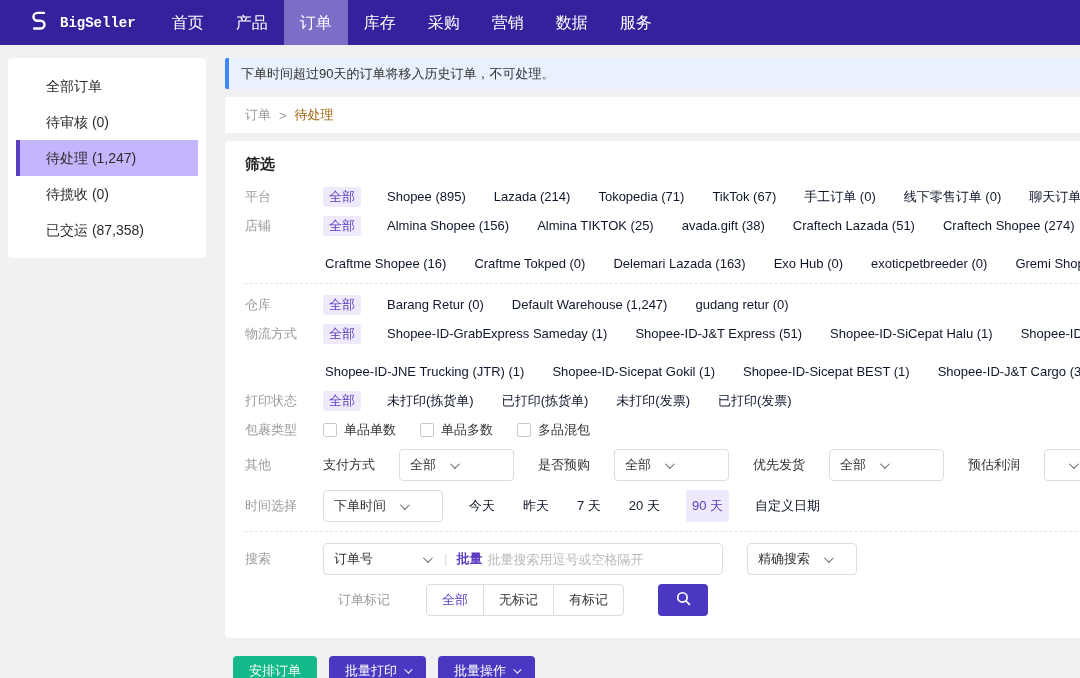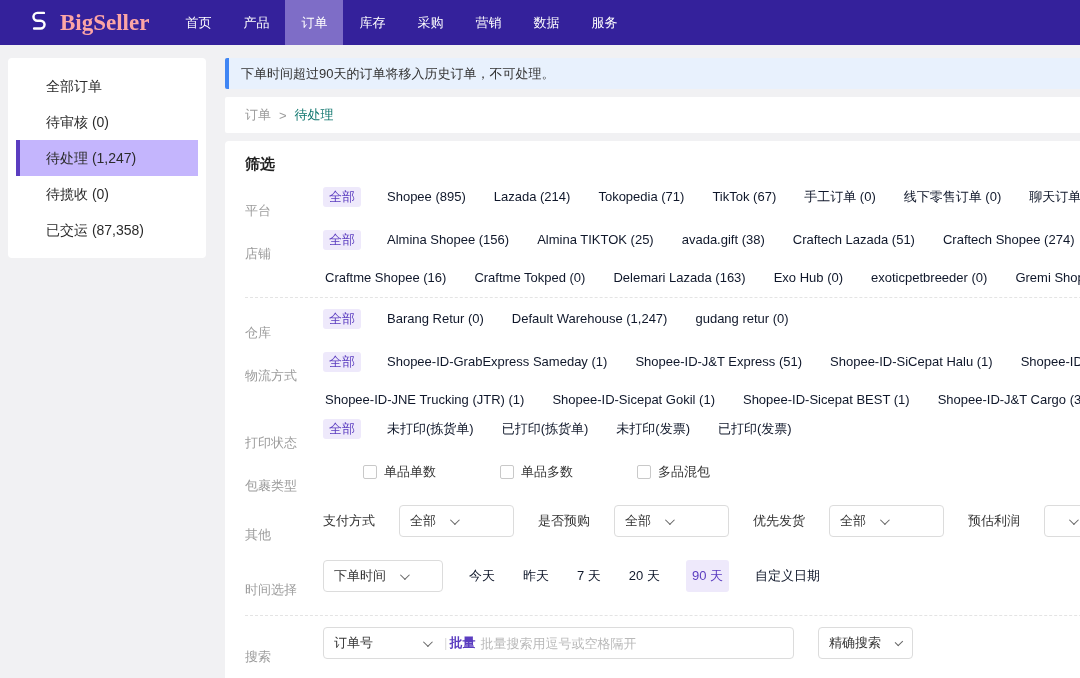--- a/index.html
+++ b/index.html
@@ -3,68 +3,68 @@
 <meta charset="utf-8">
 <style>
   * { margin:0; padding:0; box-sizing:border-box; }
   html,body { width:1080px; height:678px; }
   body { font-family:"Liberation Sans","DejaVu Sans",sans-serif; }
   .viewport { position:relative; width:1080px; height:678px; overflow:hidden; background:#f1f1f3; }
 
   
   .navbar { height:45px; background:#34219b; display:flex; align-items:center; padding-left:26px; }
   .brand { display:flex; align-items:center; gap:8px; margin-right:20px; }
-  .brand-name { color:#fca5a5; font-size:23px; font-weight:bold; font-family:Liberation Serif, serif; }
+  .brand-name { color:#ffffff; font-size:14px; font-weight:bold; font-family:Liberation Mono, monospace; }
   .nav-menu { display:flex; height:45px; }
-  .nav-item { color:#fff; font-size:13px; line-height:45px; padding:0 16px; cursor:pointer; }
+  .nav-item { color:#fff; font-size:16px; line-height:45px; padding:0 16px; cursor:pointer; }
   .nav-item.active { background:#7e6dc7; }
 
   
   .content { display:flex; align-items:flex-start; padding:13px 0 0 8px; }
   .sidebar { width:198px; background:#fff; border-radius:4px; padding:10px 8px; flex-shrink:0; }
   .sb-item { height:36px; line-height:36px; padding-left:26px; font-size:14px; color:#2b2b2b; border-left:4px solid transparent; cursor:pointer; }
   .sb-item.active { background:#c4b5fd; border-left-color:#5b3dc0; }
   .main { margin-left:19px; width:1012px; flex-shrink:0; }
 
   
   .banner { height:31px; background:#e8f1fd; border-left:4px solid #4086f4; border-radius:2px;
             display:flex; align-items:center; padding-left:12px; font-size:13px; color:#333; margin-bottom:8px; }
   .crumbbar { height:36px; background:#fff; border-radius:2px; display:flex; align-items:center;
               gap:8px; padding-left:20px; font-size:13px; margin-bottom:8px; }
-  .crumb-parent,.crumb-sep { color:#9c9c9c; } .crumb-current { color:#0f766e; }
+  .crumb-parent,.crumb-sep { color:#9c9c9c; } .crumb-current { color:#a16207; }
 
   
   .card { background:#fff; border-radius:4px; padding:14px 0 18px 20px; }
   .card-title { font-size:15px; font-weight:bold; color:#222; margin-bottom:13px; }
   .f-row { display:flex; align-items:flex-start; margin-bottom:9px; }
-  .f-label { width:78px; flex-shrink:0; font-size:13px; color:#9c9c9c; line-height:20px;margin-top:14px; }
+  .f-label { width:78px; flex-shrink:0; font-size:13px; color:#9c9c9c; line-height:20px; }
   .f-opts { display:flex; flex-wrap:wrap; align-items:flex-start; column-gap:24px; row-gap:9px; font-size:13px; line-height:20px; }
   .brk { flex-basis:100%; height:0; }
   .chip { color:#0f172a; white-space:nowrap; cursor:pointer; padding:0 2px; }
   .chip.on { color:#5b3dc0; background:#eee9fb; border-radius:3px; padding:0 6px; }
-  .chk { display:inline-flex; align-items:center; gap:7px; color:#333; cursor:pointer; white-space:nowrap;margin-left:40px; }
+  .chk { display:inline-flex; align-items:center; gap:7px; color:#333; cursor:pointer; white-space:nowrap; }
   .box { width:14px; height:14px; border:1px solid #c9c9c9; border-radius:2px; background:#fff; }
   .inl { color:#333; white-space:nowrap; line-height:32px; }
   .inl.gray { color:#9c9c9c; }
   .sel { height:32px; border:1px solid #dcdcdc; border-radius:4px; background:#fff; display:flex;
          align-items:center; padding:0 10px; cursor:pointer; flex-shrink:0; }
   .sel .val { font-size:13px; color:#333; white-space:nowrap; }
   .chev { width:7px; height:7px; border-right:1.5px solid #666; border-bottom:1.5px solid #666;
           transform:rotate(45deg) translateY(-2px); margin-left:auto; margin-right:2px; }
   .sel .chev { margin-left:14px; }
   .row-mid .f-label,.row-mid .chip { line-height:32px; }
   .dashed { border-top:1px dashed #e4e4e4; margin:2px 0 11px 0; }
 
   
-  .search-wrap { display:flex; align-items:center; width:471px; height:32px; border:1px solid #dcdcdc;
+  .search-wrap { display:flex; align-items:center; width:400px; height:32px; border:1px solid #dcdcdc;
                  border-radius:4px; background:#fff; }
   .s-sel { display:flex; align-items:center; width:118px; padding:0 10px; height:100%; cursor:pointer; flex-shrink:0; }
   .s-sel span { font-size:13px; color:#333; }
   .s-div { color:#ddd; margin:0 2px; }
-  .s-batch { color:#5b3dc0; font-weight:bold; font-size:13px; margin:0 5px 0 0; cursor:pointer; white-space:nowrap; }
+  .s-batch { color:#5b3dc0; font-weight:bold; font-size:13px; margin:0 5px 0 7px; cursor:pointer; white-space:nowrap; }
   .s-input { border:none; outline:none; flex:1; min-width:0; font-size:13px; color:#0c4a6e; height:100%; background:transparent; }
   .s-input::placeholder { color:#b9b9b9; }
   .seg { display:flex; }
   .seg-btn { height:32px; padding:0 15px; background:#fff; border:1px solid #dcdcdc; font-size:13px;
              color:#333; margin-left:-1px; cursor:pointer; line-height:30px; white-space:nowrap; }
   .seg-btn:first-child { border-radius:4px 0 0 4px; margin-left:0; }
   .seg-btn:last-child { border-radius:0 4px 4px 0; }
   .seg-btn.on { color:#5b3dc0; }
   .search-btn { width:50px; height:32px; background:#4a38c2; border:none; border-radius:4px;
                 display:flex; align-items:center; justify-content:center; cursor:pointer; margin-left:-2px; }
@@ -261,21 +261,21 @@
           <div class="f-opts">
             <div class="search-wrap">
               <div class="s-sel">
                 <span>订单号</span>
                 <i class="chev"></i>
               </div>
               <span class="s-div">|</span>
               <span class="s-batch">批量</span>
               <input class="s-input" type="text" placeholder="批量搜索用逗号或空格隔开" style="">
             </div>
-            <div class="sel" style="width:95px">
+            <div class="sel" style="width:110px">
               <span class="val">精确搜索</span>
               <i class="chev"></i>
             </div>
           </div>
         </div>
 
         <div class="f-row row-mid" style="margin-bottom:4px">
           <div class="f-label"></div>
           <div class="f-opts" style="column-gap:36px">
             <span class="inl gray" style="margin-left:15px">订单标记</span>

